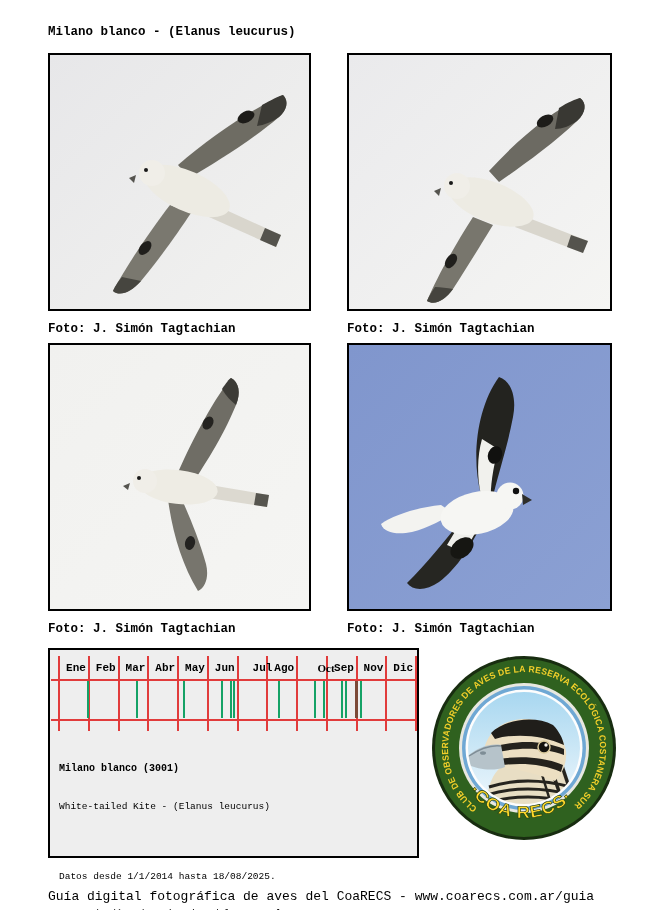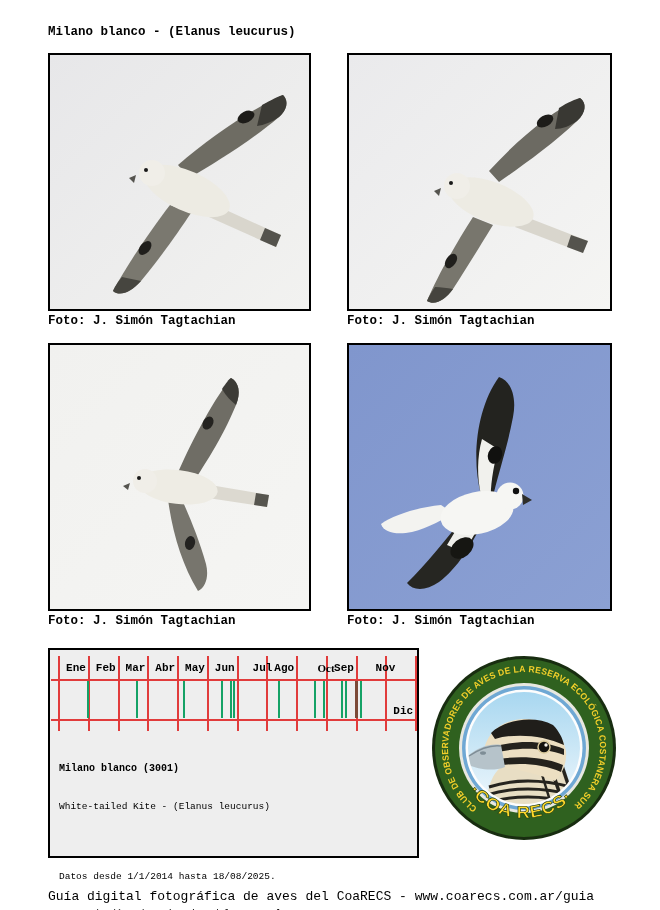--- a/index.html
+++ b/index.html
@@ -5,21 +5,21 @@
   html,body{margin:0;padding:0;}
   body{
     width:660px;height:910px;position:relative;background:#ffffff;
     font-family:"Liberation Mono","DejaVu Sans Mono",monospace;color:#000;
     overflow:hidden;
   }
   .abs{position:absolute;}
   .page-title{left:48px;top:25px;font-size:12.5px;font-weight:bold;white-space:pre;}
   .photo{border:2px solid #000;box-sizing:border-box;overflow:hidden;background:#ececec;}
   .photo svg{display:block;width:100%;height:100%;}
-  .caption{font-size:12.5px;font-weight:bold;white-space:pre;}
+  .caption{font-size:12.5px;font-weight:bold;white-space:pre;margin-top:8px;}
   .chart-box{left:48px;top:648px;width:371px;height:210px;border:2px solid #000;
     background:#eeeeee;box-sizing:border-box;}
   .vline{position:absolute;top:6px;height:75px;width:2px;background:#e13b3b;}
   .hline{position:absolute;left:1px;width:364px;height:2px;background:#e13b3b;}
   .mcell{position:absolute;top:8px;width:36px;height:20px;line-height:20px;
     text-align:center;font-size:11px;font-weight:bold;}
   .tick{position:absolute;top:31px;height:37px;width:2px;background:#15a266;}
   .tick.dark{background:#7d4a38;width:3px;}
   .info{position:absolute;left:9px;top:87px;font-size:9.5px;line-height:12.5px;white-space:pre;}
   .info .bname{font-size:10px;font-weight:bold;line-height:14px;}
@@ -162,22 +162,22 @@
       <div class="mcell" style="left: 8px;">Ene</div>
       <div class="mcell" style="left: 37.75px;">Feb</div>
       <div class="mcell" style="left: 67.5px;">Mar</div>
       <div class="mcell" style="left: 97.25px;">Abr</div>
       <div class="mcell" style="left: 127px;">May</div>
       <div class="mcell" style="left: 156.75px;">Jun</div>
       <div class="mcell" style="left: 186.5px; margin-left: 8px;">Jul</div>
       <div class="mcell" style="left: 216.25px;">Ago</div>
       <div class="mcell" style="left: 246px; margin-left: 30px;">Sep</div>
       <div class="mcell" style="left: 258px; font-family: Liberation Serif, serif;">Oct</div>
-      <div class="mcell" style="left: 305.5px; margin-left: 12px;">Nov</div>
-      <div class="mcell" style="left: 335.25px; margin-top: 43px;">Dic</div>
+      <div class="mcell" style="left: 305.5px;">Nov</div>
+      <div class="mcell" style="left: 335.25px;">Dic</div>
       <div class="tick" style="left: 37.4878px;"></div>
       <div class="tick" style="left: 86.0041px;"></div>
       <div class="tick" style="left: 133.485px;"></div>
       <div class="tick" style="left: 170.792px;"></div>
       <div class="tick" style="left: 180.216px;"></div>
       <div class="tick" style="left: 182.787px;"></div>
       <div class="tick" style="left: 228.197px;"></div>
       <div class="tick" style="left: 264.183px;"></div>
       <div class="tick" style="left: 272.501px;"></div>
       <div class="tick" style="left: 290.815px;"></div>

